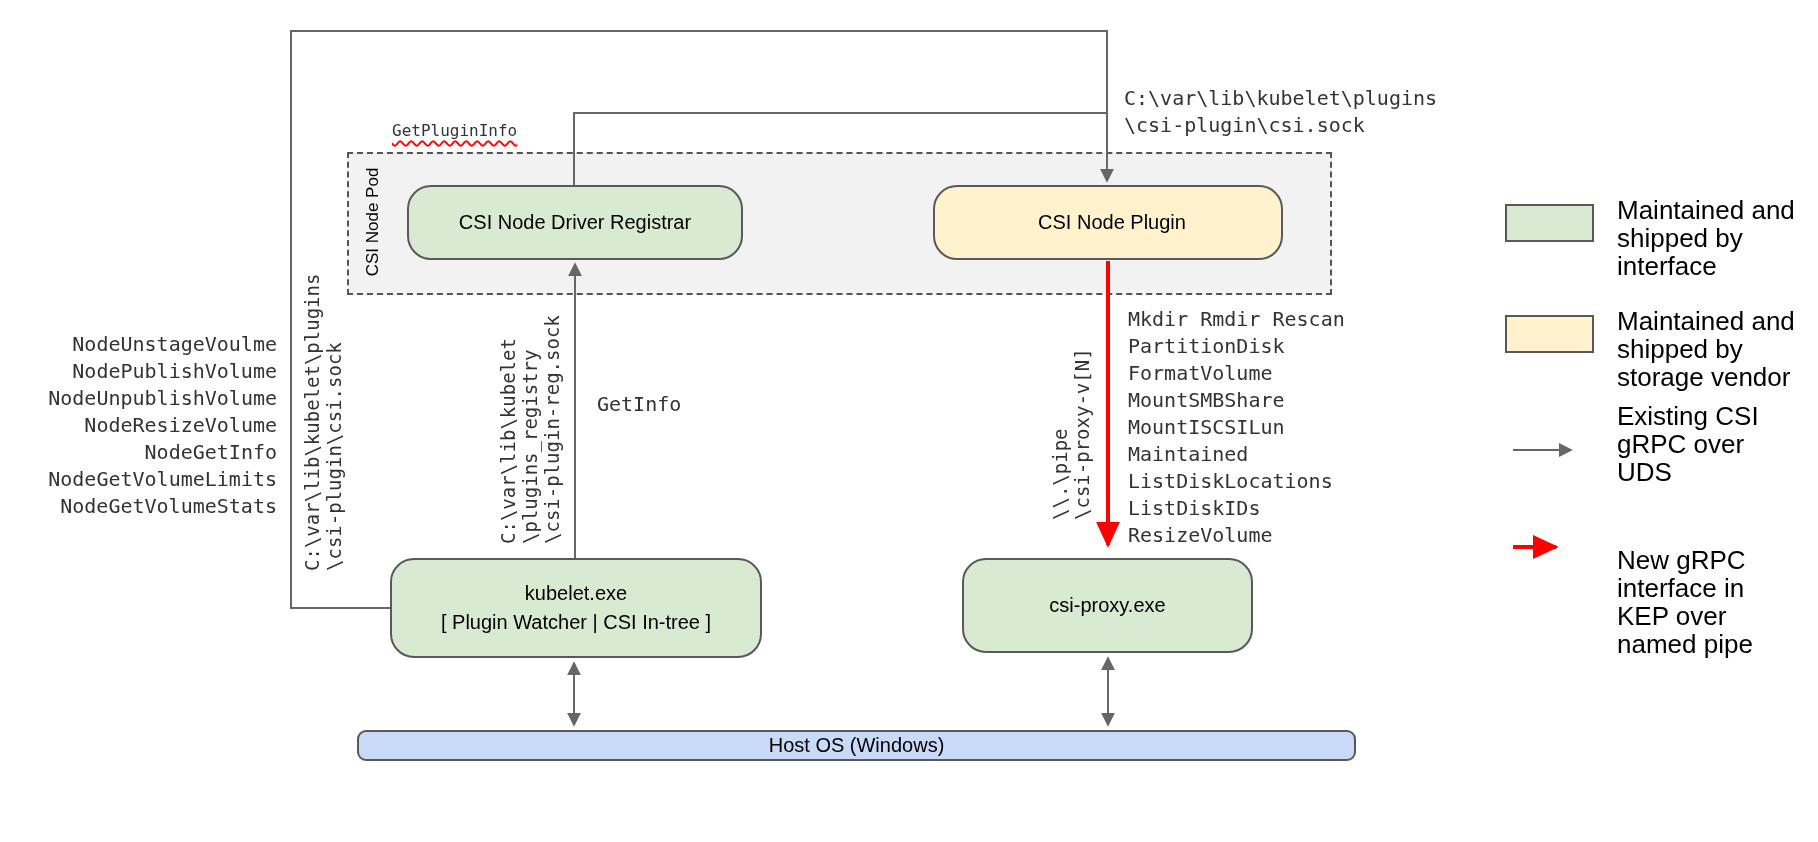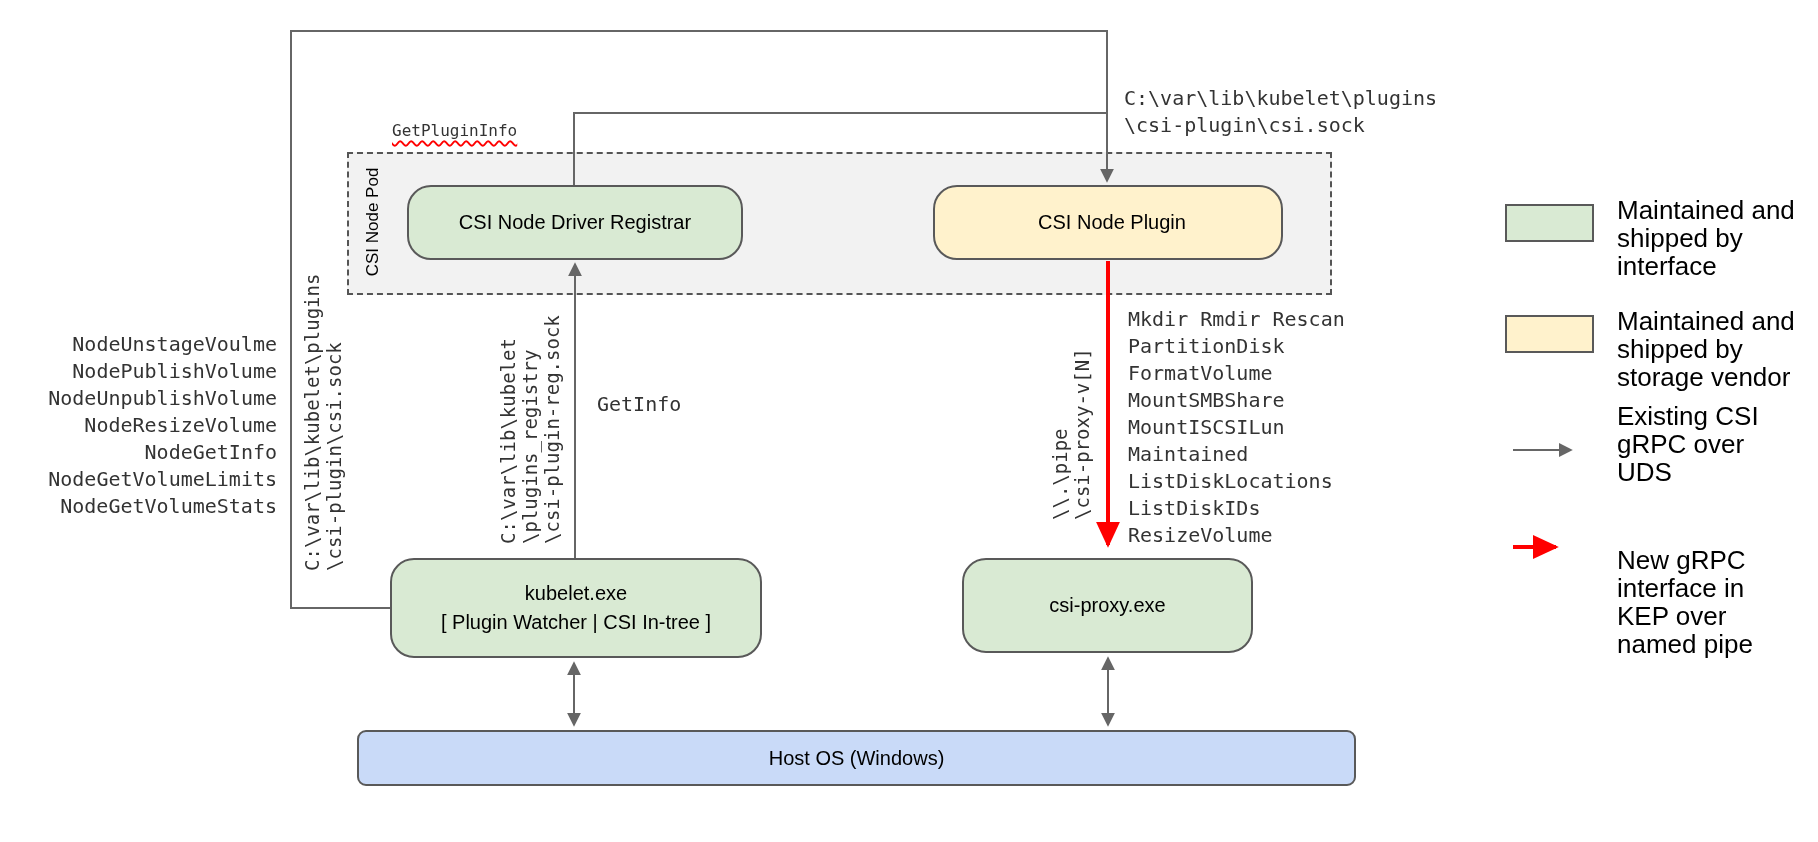--- a/index.html
+++ b/index.html
@@ -20,21 +20,21 @@
     display:flex;align-items:center;justify-content:center;flex-direction:column;
     font-size:20px;text-align:center;z-index:3;
   }
   .green{background:var(--community-green,#d9ead3);}
   .yellow{background:var(--vendor-yellow,#fff2cc);padding-left:8px;}
   .blue{background:var(--host-blue,#c9daf8);}
   #registrar{left:407px;top:185px;width:336px;height:75px;}
   #plugin{left:933px;top:185px;width:350px;height:75px;}
   #kubelet{left:390px;top:558px;width:372px;height:100px;line-height:29px;}
   #csiproxy{left:962px;top:558px;width:291px;height:95px;}
-  #hostos{left:357px;top:730px;width:999px;height:56px;border-radius:9px;}
+  #hostos{left:357px;top:730px;width:999px;height:31px;border-radius:9px;}
   
   #wires{position:absolute;left:0;top:0;z-index:2;}
   
   .label-lines{line-height:27px;font-size:20px;white-space:nowrap;z-index:4;}
   #get-plugin-info{
     left:392px;top:118px;font-size:16px;line-height:26px;z-index:4;
     text-decoration:underline wavy #ff0000;text-decoration-thickness:2px;text-underline-offset:4px;
   }
   #node-methods{left:40px;top:331px;width:237px;text-align:right;z-index:4;}
   #proxy-methods{left:1128px;top:306px;z-index:4;}

